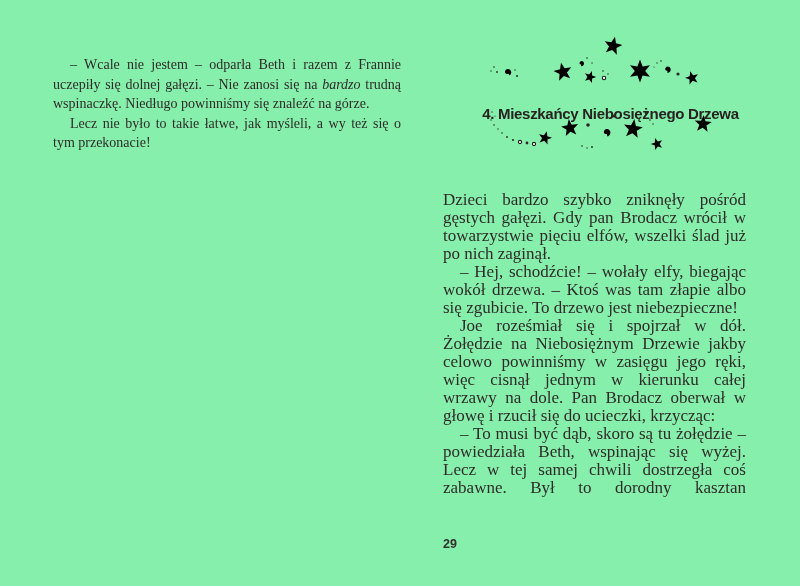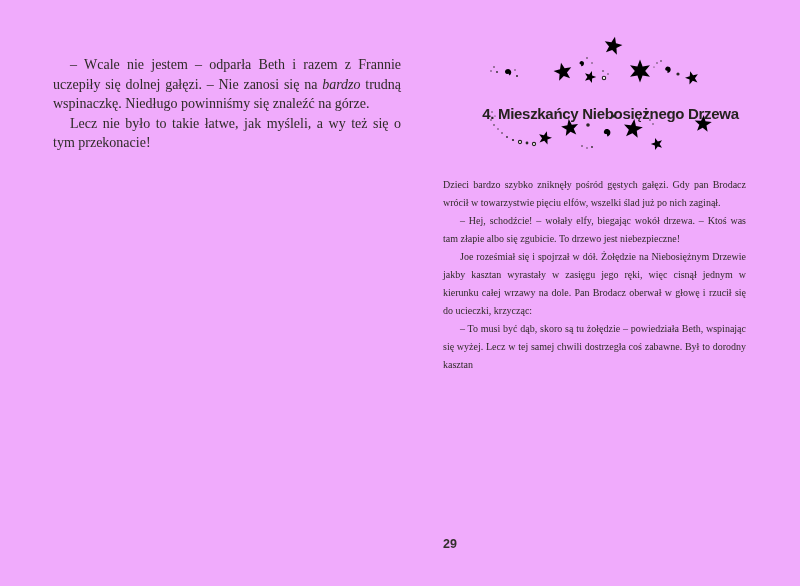--- a/index.html
+++ b/index.html
@@ -2,38 +2,38 @@
 <html lang="pl"><head>
 <meta charset="utf-8">
 <style>
   html,body{margin:0;padding:0;}
   body{
     width:800px;height:586px;
     background:#ffffff;
     font-family:"Liberation Serif", serif;
   }
   .spread{
-    position:relative;width:800px;height:586px;overflow:hidden;background:#f0abfc;
+    position:relative;width:800px;height:586px;overflow:hidden;background:#86efac;
   }
   
   .left-text{
     position:absolute;left:53px;top:55px;width:348px;
     font-size:14px;line-height:19.6px;color:#2f2b28;
   }
   
   .chapter-title{
     position:absolute;left:441px;top:89px;width:307px;
     text-align:center;
     font-family:Liberation Sans, sans-serif;
     font-weight:bold;font-size:15px;letter-spacing:-0.3px;
     color:#262220;margin:16px;
   }
   .right-text{
-    position:absolute;left:443px;top:176px;width:303px;
-    font-size:10px;line-height:18px;color:#2f2b28;
+    position:absolute;left:443px;top:191px;width:303px;
+    font-size:17px;line-height:18px;color:#2f2b28;
   }
   .page-num{
     position:absolute;left:443px;top:537px;width:303px;
     text-align:left;
     font-family:"Liberation Sans", sans-serif;
     font-weight:bold;font-size:12.5px;color:#332f2c;
   }
   
   .para{margin:0;text-align:justify;}
   .para.ind{text-indent:17px;}
@@ -149,19 +149,19 @@
         <use href="#star5"></use>
       </g>
     <g transform="translate(217,16) rotate(5) scale(0.9)">
         <use href="#star5"></use>
       </g>
   </svg>
 
   <div class="right-text">
       <p class="para"><span>Dzieci bardzo szybko zniknęły pośród gęstych gałęzi. Gdy pan Brodacz wrócił w towarzystwie pięciu elfów, wszelki ślad już po nich zaginął.</span></p>
       <p class="para ind"><span>– Hej, schodźcie! – wołały elfy, biegając wokół drzewa. – Ktoś was tam złapie albo się zgubicie. To drzewo jest niebezpieczne!</span></p>
-      <p class="para ind"><span>Joe roześmiał się i spojrzał w dół. Żołędzie na Niebosiężnym Drzewie jakby kasztan wyrastały w zasięgu jego ręki, więc cisnął jednym w kierunku całej wrzawy na dole. Pan Brodacz oberwał w głowę i rzucił się do ucieczki, krzycząc:</span></p>
+      <p class="para ind"><span>Joe roześmiał się i spojrzał w dół. Żołędzie na Niebosiężnym Drzewie jakby celowo powinniśmy w zasięgu jego ręki, więc cisnął jednym w kierunku całej wrzawy na dole. Pan Brodacz oberwał w głowę i rzucił się do ucieczki, krzycząc:</span></p>
       <p class="para ind cont"><span>– To musi być dąb, skoro są tu żołędzie – powiedziała Beth, wspinając się wyżej. Lecz w tej samej chwili dostrzegła coś zabawne. Był to dorodny kasztan</span></p>
     </div>
 
   <div class="page-num">29</div>
 
 </div>
 
 </body></html>

